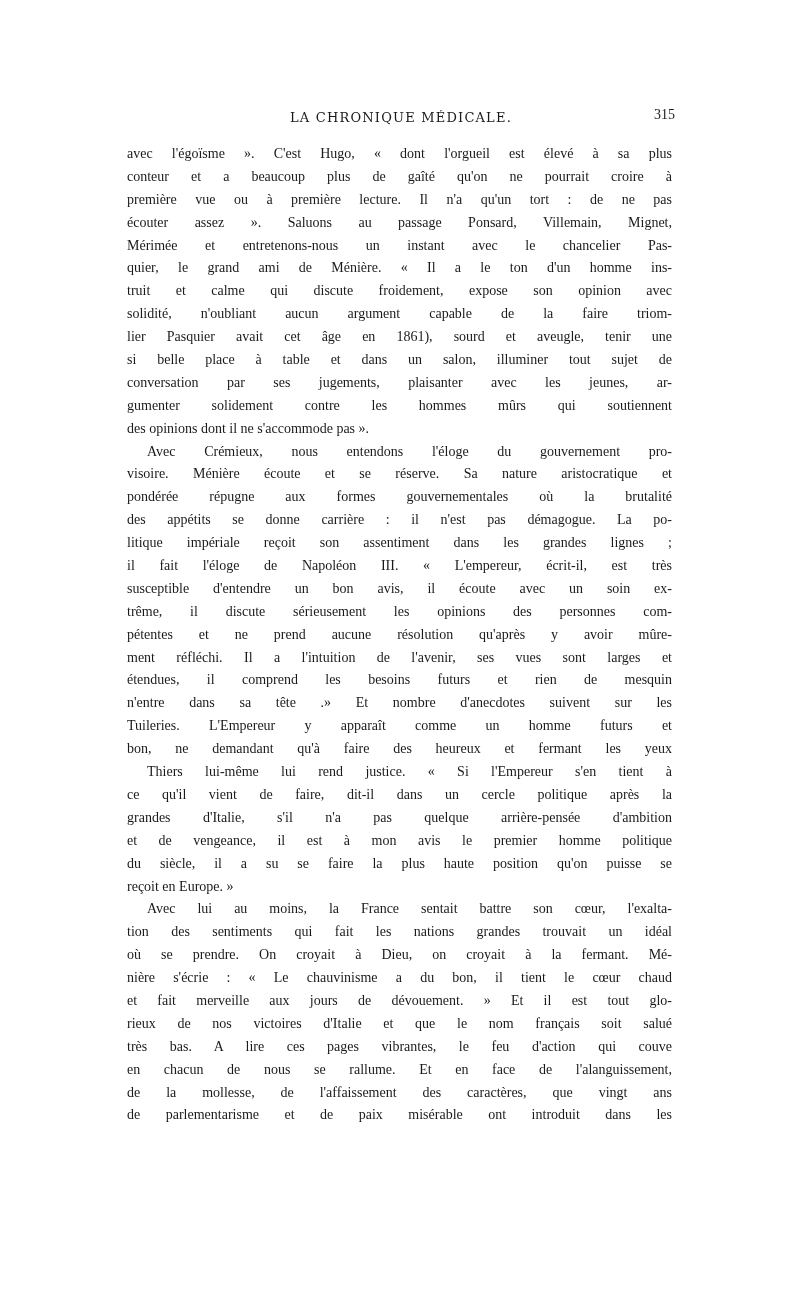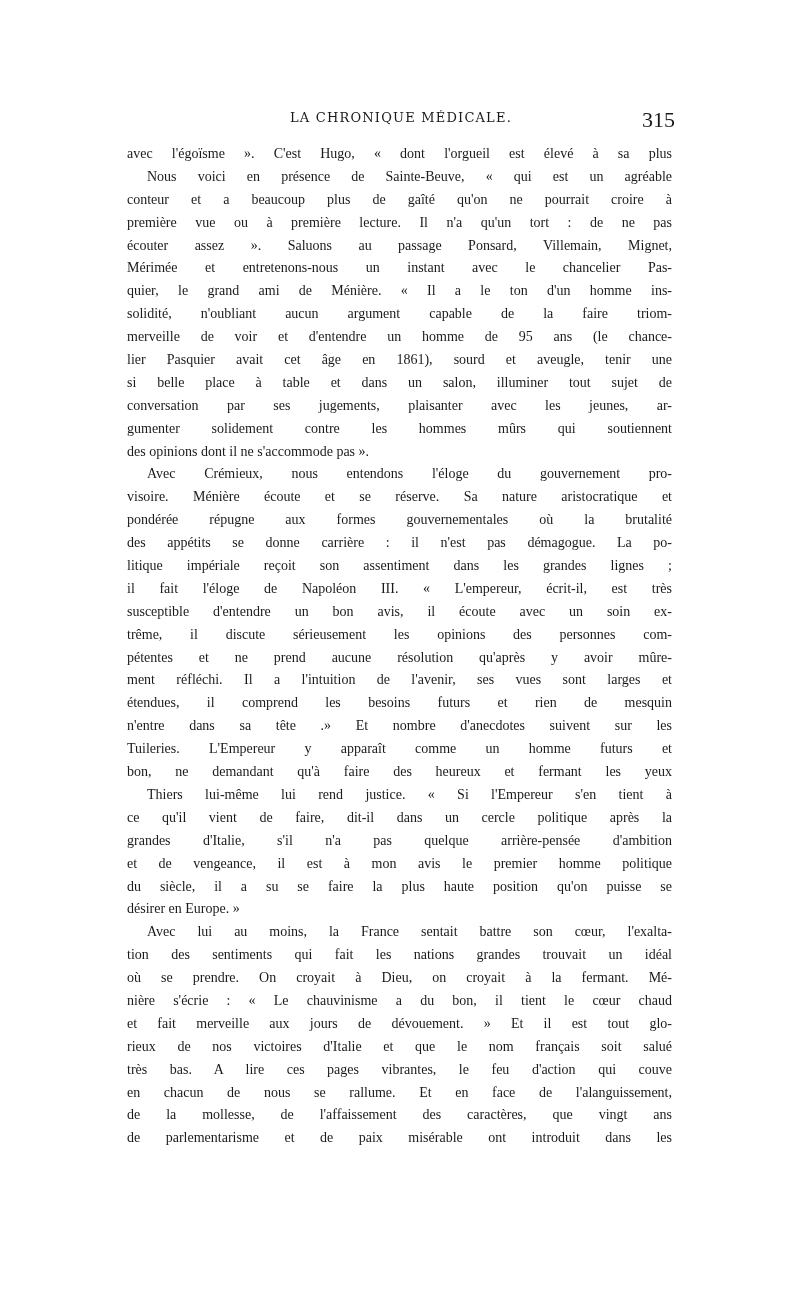--- a/index.html
+++ b/index.html
@@ -36,21 +36,21 @@
       font-size: 13px;
       letter-spacing: 1.2px;
       top: 3px;
       font-family: "DejaVu Serif", serif;
       font-variant: small-caps;
     }
     .page-number {
       position: absolute;
       right: 0;
       top: 0;
-      font-size: 22px;
+      font-size: 14px;
       font-family: "Liberation Serif", serif;
     }
     .body {
       position: absolute;
       top: 143px;
       left: 127px;
       width: 545px;
     }
     .line {
       display: block;
@@ -69,28 +69,27 @@
 </head>
 <body>
 
 <div class="page">
   <div class="running-head">
     <span class="running-title">LA CHRONIQUE MÉDICALE.</span>
     <span class="page-number">315</span>
   </div>
   <div class="body" id="body">
       <span class="line">avec l'égoïsme ». C'est Hugo, « dont l'orgueil est élevé à sa plus</span>
-      <span class="line indent">Nous voici en présence de Sainte-Beuve, « qui est un agréable</span>
       <span class="line">conteur et a beaucoup plus de gaîté qu'on ne pourrait croire à</span>
       <span class="line">première vue ou à première lecture. Il n'a qu'un tort : de ne pas</span>
       <span class="line">écouter assez ». Saluons au passage Ponsard, Villemain, Mignet,</span>
       <span class="line">Mérimée et entretenons-nous un instant avec le chancelier Pas-</span>
       <span class="line">quier, le grand ami de Ménière. « Il a le ton d'un homme ins-</span>
+      <span class="line">truit et calme qui discute froidement, expose son opinion avec</span>
       <span class="line">solidité, n'oubliant aucun argument capable de la faire triom-</span>
-      <span class="line">merveille de voir et d'entendre un homme de 95 ans (le chance-</span>
       <span class="line">lier Pasquier avait cet âge en 1861), sourd et aveugle, tenir une</span>
       <span class="line">si belle place à table et dans un salon, illuminer tout sujet de</span>
       <span class="line">conversation par ses jugements, plaisanter avec les jeunes, ar-</span>
       <span class="line">gumenter solidement contre les hommes mûrs qui soutiennent</span>
       <span class="line last">des opinions dont il ne s'accommode pas ».</span>
       <span class="line indent">Avec Crémieux, nous entendons l'éloge du gouvernement pro-</span>
       <span class="line">visoire. Ménière écoute et se réserve. Sa nature aristocratique et</span>
       <span class="line">pondérée répugne aux formes gouvernementales où la brutalité</span>
       <span class="line">des appétits se donne carrière : il n'est pas démagogue. La po-</span>
       <span class="line">litique impériale reçoit son assentiment dans les grandes lignes ;</span>
@@ -101,21 +100,21 @@
       <span class="line">ment réfléchi. Il a l'intuition de l'avenir, ses vues sont larges et</span>
       <span class="line">étendues, il comprend les besoins futurs et rien de mesquin</span>
       <span class="line">n'entre dans sa tête .» Et nombre d'anecdotes suivent sur les</span>
       <span class="line">Tuileries. L'Empereur y apparaît comme un homme futurs et</span>
       <span class="line">bon, ne demandant qu'à faire des heureux et fermant les yeux</span>
       <span class="line indent">Thiers lui-même lui rend justice. « Si l'Empereur s'en tient à</span>
       <span class="line">ce qu'il vient de faire, dit-il dans un cercle politique après la</span>
       <span class="line">grandes d'Italie, s'il n'a pas quelque arrière-pensée d'ambition</span>
       <span class="line">et de vengeance, il est à mon avis le premier homme politique</span>
       <span class="line">du siècle, il a su se faire la plus haute position qu'on puisse se</span>
-      <span class="line last">désirer en Europe. »</span>
+      <span class="line last">reçoit en Europe. »</span>
       <span class="line indent">Avec lui au moins, la France sentait battre son cœur, l'exalta-</span>
       <span class="line">tion des sentiments qui fait les nations grandes trouvait un idéal</span>
       <span class="line">où se prendre. On croyait à Dieu, on croyait à la fermant. Mé-</span>
       <span class="line">nière s'écrie : « Le chauvinisme a du bon, il tient le cœur chaud</span>
       <span class="line">et fait merveille aux jours de dévouement. » Et il est tout glo-</span>
       <span class="line">rieux de nos victoires d'Italie et que le nom français soit salué</span>
       <span class="line">très bas. A lire ces pages vibrantes, le feu d'action qui couve</span>
       <span class="line">en chacun de nous se rallume. Et en face de l'alanguissement,</span>
       <span class="line">de la mollesse, de l'affaissement des caractères, que vingt ans</span>
       <span class="line">de parlementarisme et de paix misérable ont introduit dans les</span>

